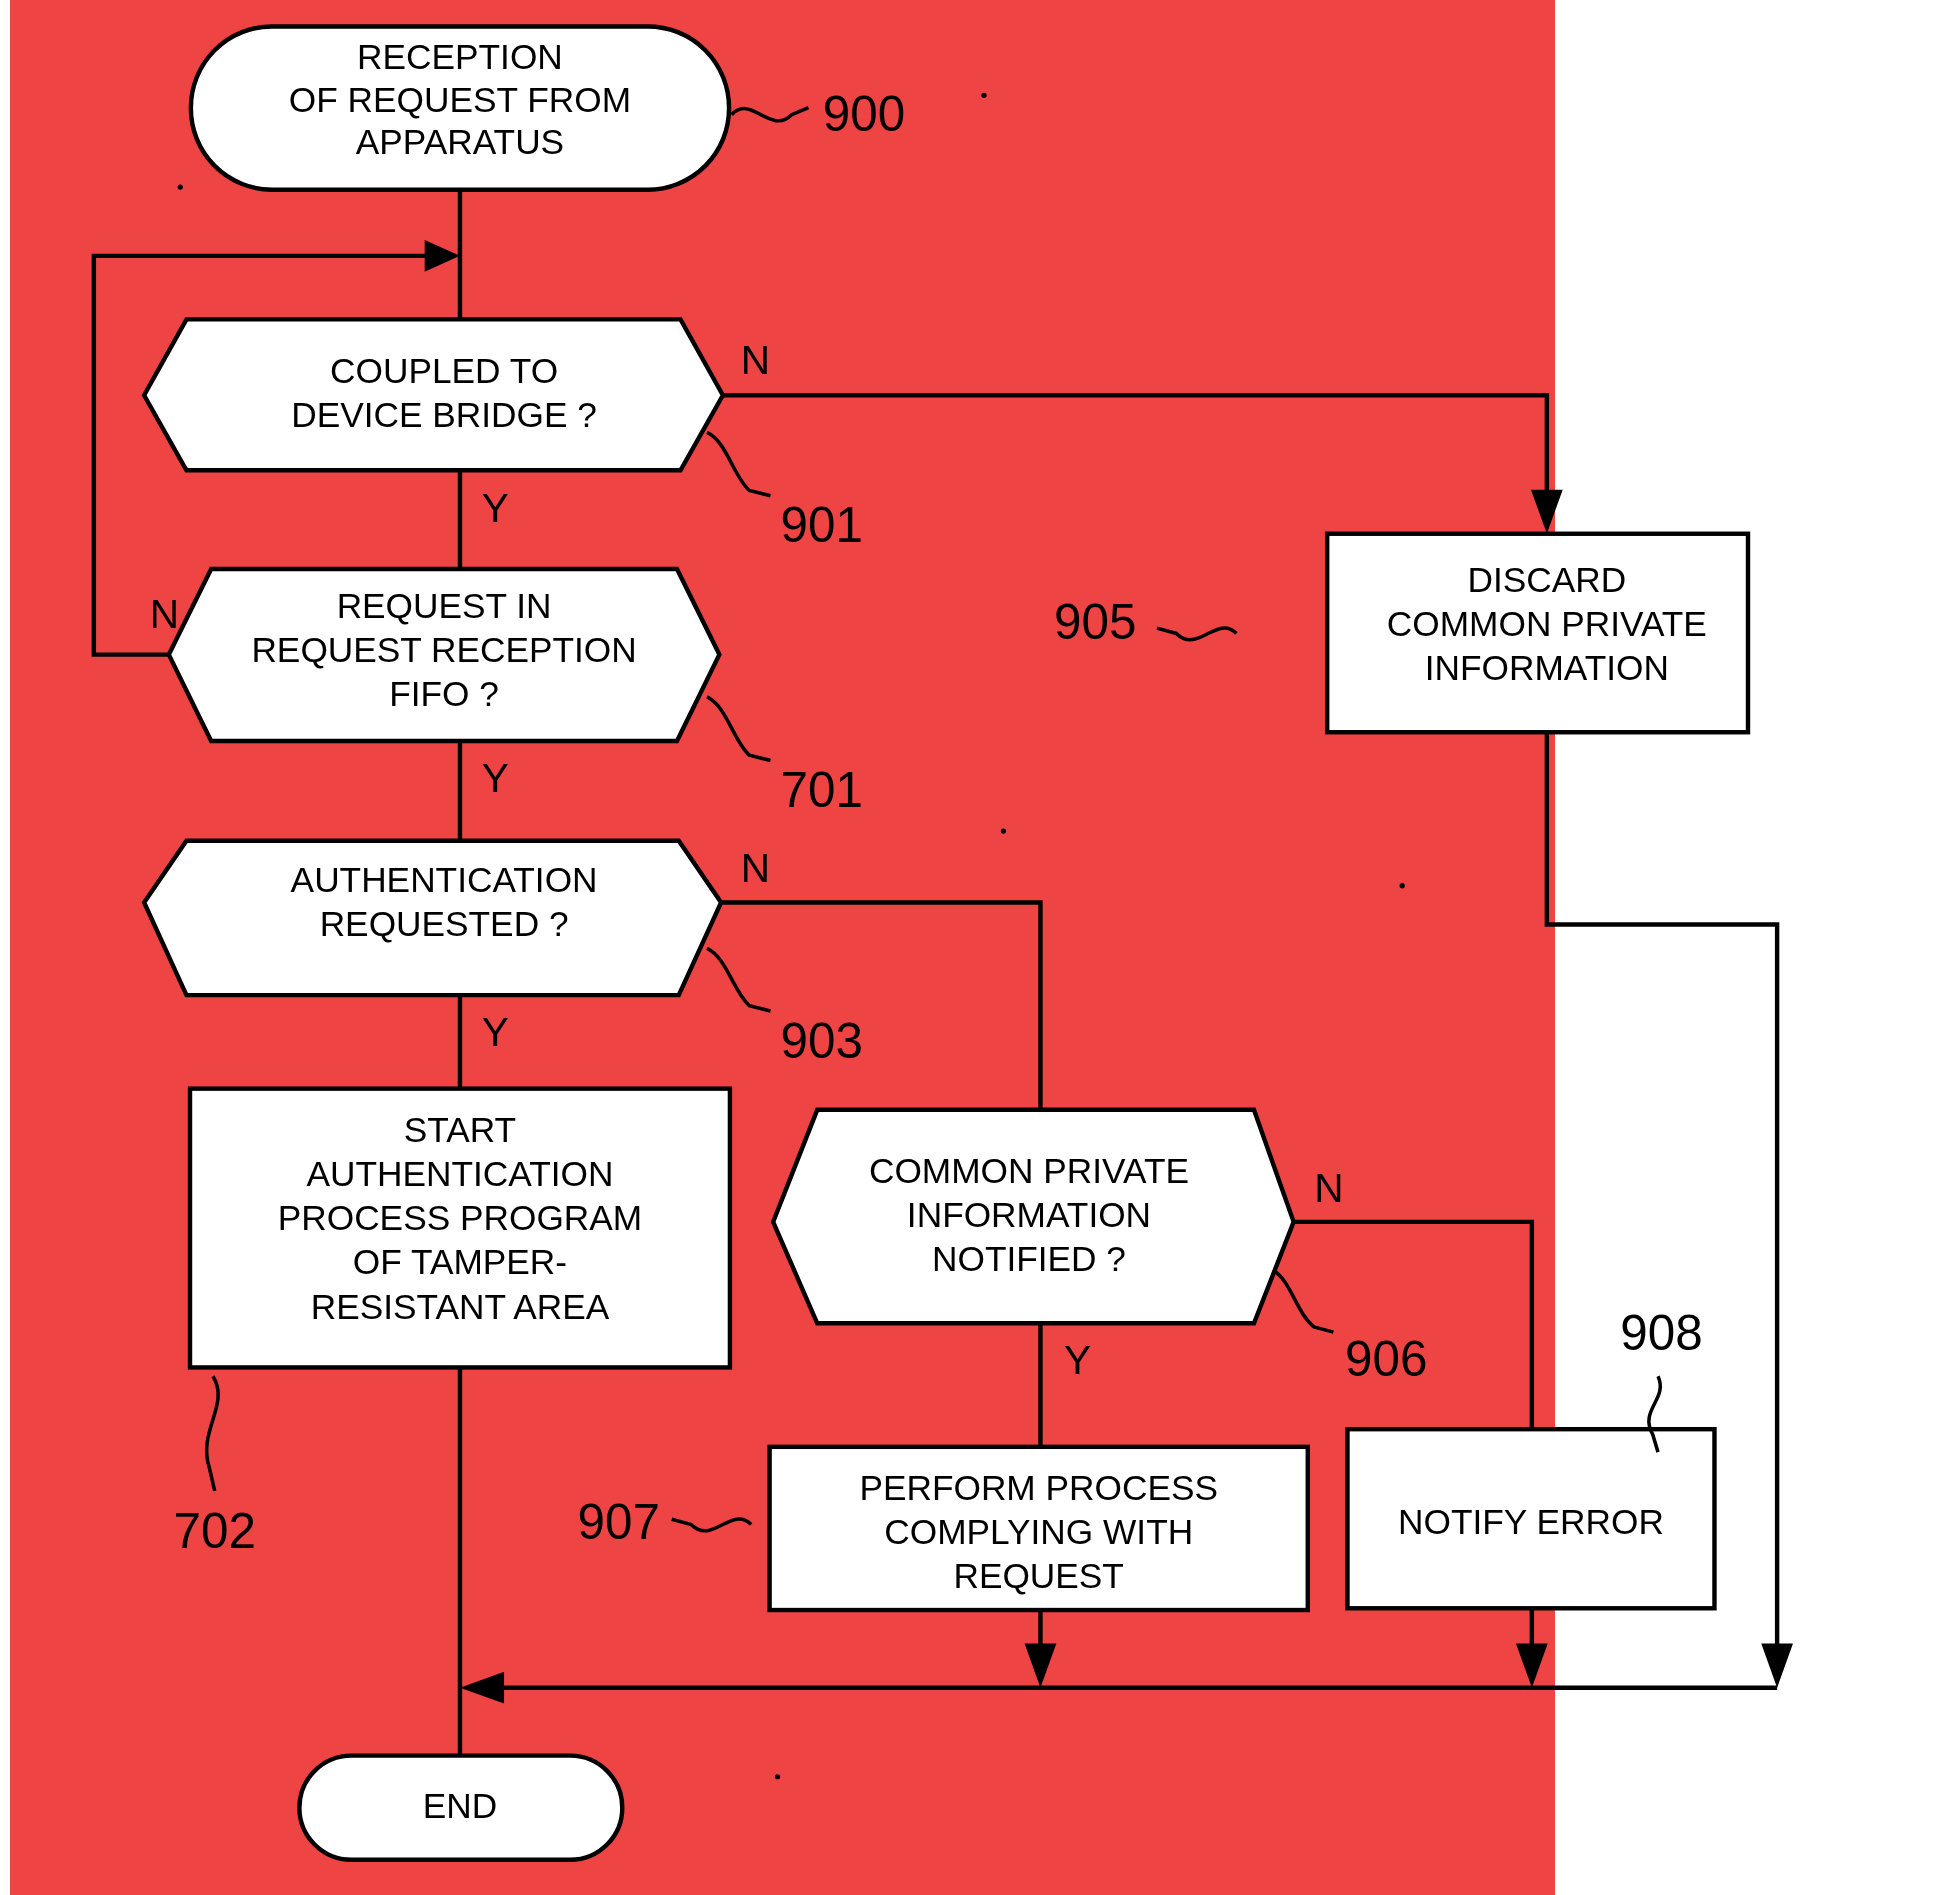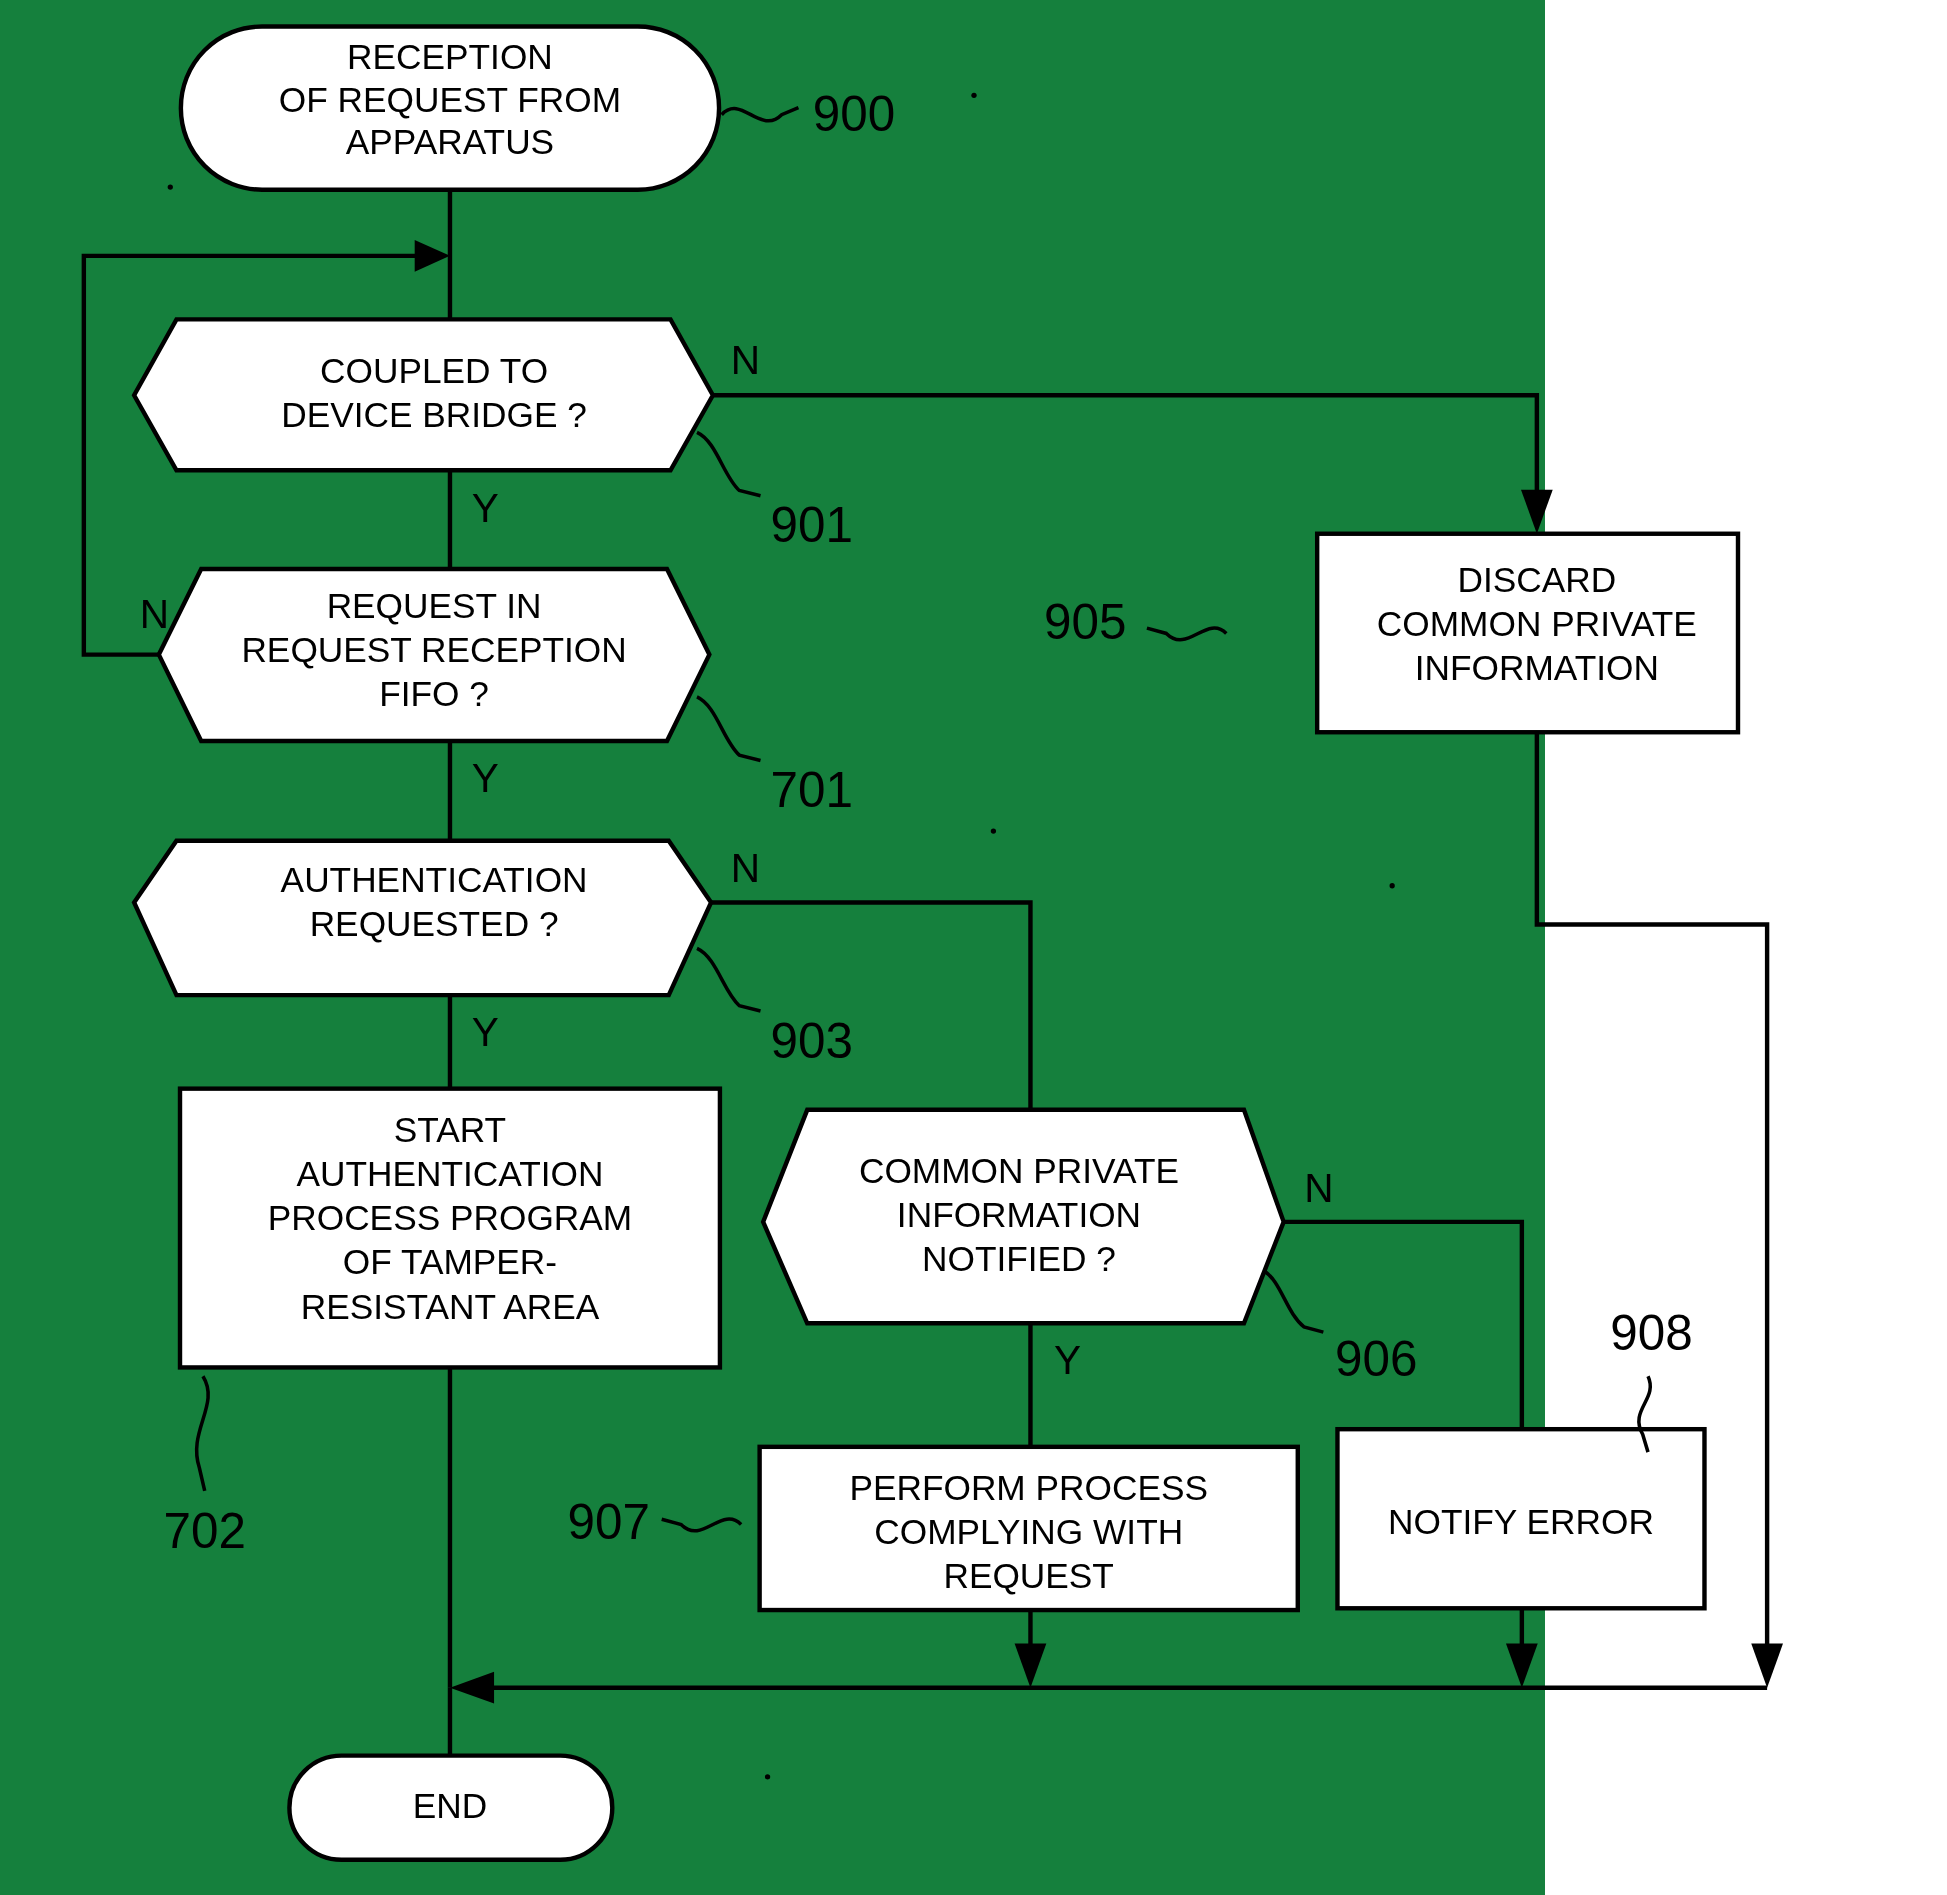--- a/index.html
+++ b/index.html
@@ -10,21 +10,22 @@
   body {
     width: 1948px;
     height: 1895px;
     font-family: "Liberation Sans", sans-serif;
     overflow: hidden;
   }
   #canvas {
     position: relative;
     width: 1545px;
     height: 1895px;
-    background: #15803d;
+    background: #ef4444;
+    margin-left: 10px;
   }
   svg#flow {
     position: absolute;
     top: 0;
     left: 0;
     width: 1948px;
     height: 1895px;
   }
   .shape {
     fill: #ffffff;

